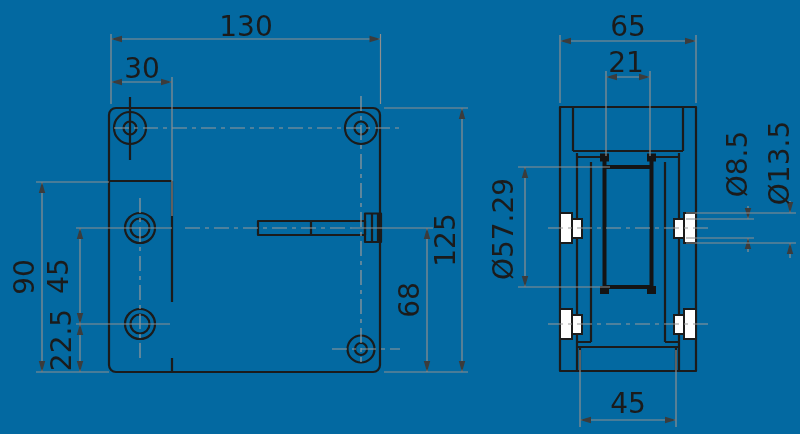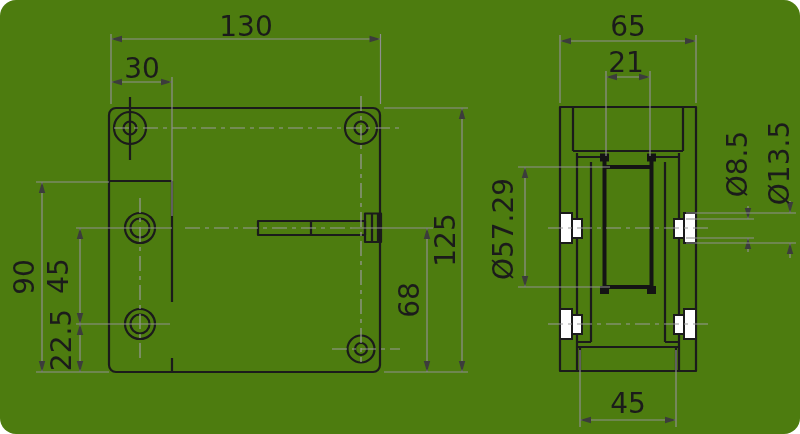--- a/index.html
+++ b/index.html
@@ -1,16 +1,16 @@
 <!DOCTYPE html>
 <html><head>
 <meta charset="utf-8">
 <style>
   html,body{margin:0;padding:0;background:#ffffff;}
-  .stage{width:800px;height:434px;background:#4d7c0f;position:relative;overflow:hidden;border-radius:16px;}
+  .stage{width:800px;height:434px;background:#0369a1;position:relative;overflow:hidden;}
   svg{display:block;}
   .k{stroke:#1b1b1b;stroke-width:2.2;fill:none;stroke-linejoin:round;}
   .kw{stroke:#1b1b1b;stroke-width:2;fill:#ffffff;stroke-linejoin:miter;}
   .kt{stroke:#141414;stroke-width:4;fill:none;}
   .kf{fill:#141414;stroke:none;}
   .g{stroke:#8f8f8f;stroke-width:1.2;fill:none;}
   .cl{stroke:#9a9a9a;stroke-width:1.2;fill:none;stroke-dasharray:15 5 4 5;}
   .ar{fill:#3c3c3c;stroke:none;}
   text.d{font-family:"DejaVu Sans","Liberation Sans",sans-serif;font-size:28px;fill:#1b1b1b;text-anchor:middle;}
 </style>

